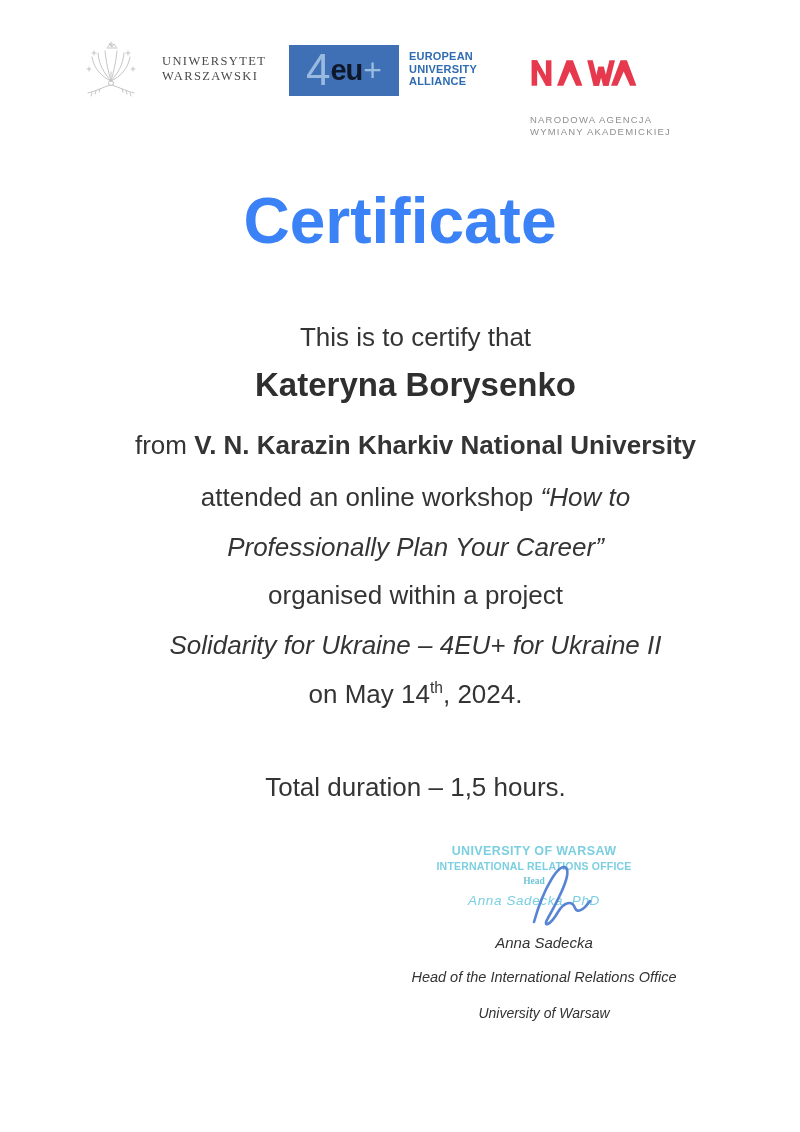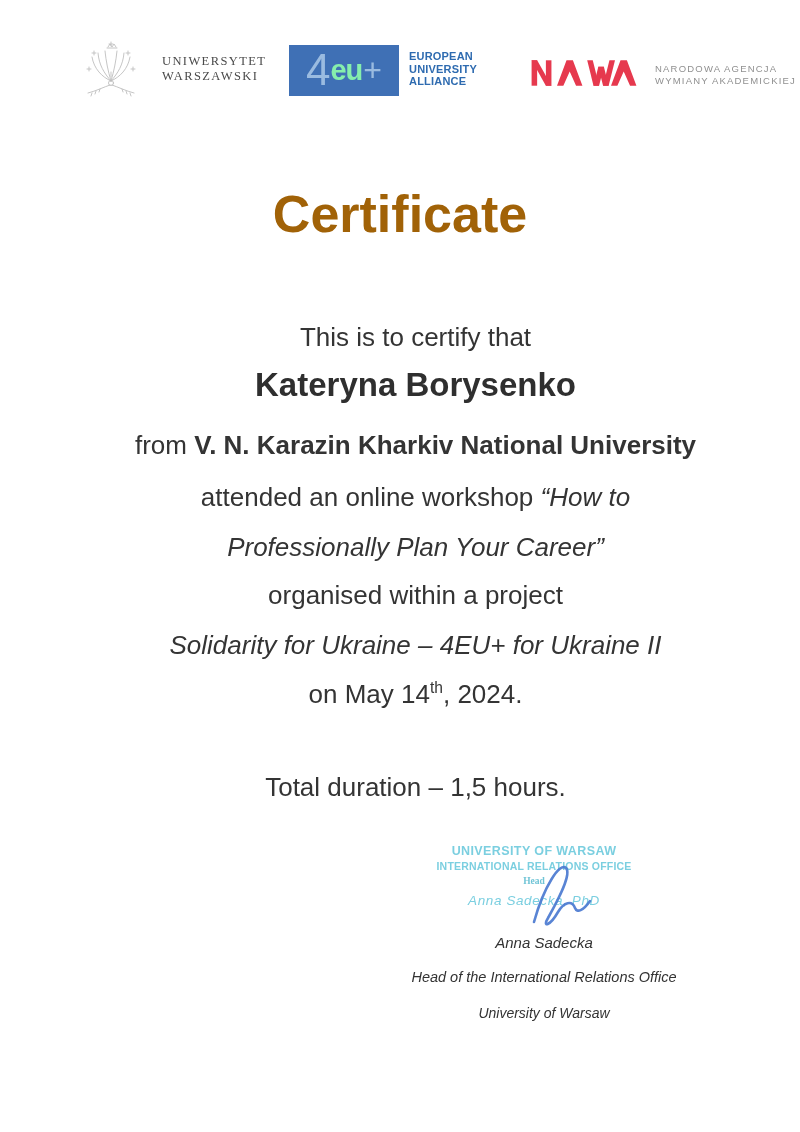--- a/index.html
+++ b/index.html
@@ -10,31 +10,31 @@
   }
 
   
   .uw-logo { position:absolute; left:84px; top:40px; display:flex; align-items:center; gap:8px; }
   .uw-crest { width:54px; height:58px; opacity:.85; }
   .uw-name { font-family:"Liberation Serif", serif; font-size:12.5px; letter-spacing:1.4px; color:#4a4a4a; line-height:15px;margin-left:16px; }
 
   .foureu { position:absolute; left:289px; top:45px; display:flex; gap:10px; }
   .foureu-box { width:110px; height:51px; background:#3f70b5; display:flex; align-items:center; justify-content:center; }
   .fe-digit { font-size:44px; font-weight:400; color:#9abbe0; line-height:44px; margin-top:-2px; }
-  .fe-eu { font-size:29px; font-weight:700; color:#86efac; letter-spacing:-1px; }
+  .fe-eu { font-size:29px; font-weight:700; color:#0f172a; letter-spacing:-1px; }
   .fe-plus { font-size:32px; font-weight:400; color:#9abbe0; margin-left:1px; }
   .foureu-caption { font-size:11px; font-weight:700; color:#2e6bb0; line-height:12.5px; letter-spacing:.2px; padding-top:5px; }
 
-  .nawa { position:absolute; left:530px; top:56px; display:flex; gap:17px; align-items:flex-start; }
+  .nawa { position:absolute; left:530px; top:56px; display:flex; gap:17px; align-items:flex-start;flex-direction:column; }
   .nawa-mark { width:108px; height:34px; }
   .nawa-caption { font-size:9.5px; color:#909090; letter-spacing:1.2px; line-height:12px; padding-top:7px; }
 
   
   .title { position:absolute; left:0; top:184px; width:100%; text-align:center;
-           font-size:52px; font-weight:700; color:#a16207; }
+           font-size:64px; font-weight:700; color:#3b82f6; }
 
   
   .bl { position:absolute; left:0; width:100%; text-align:center; font-size:26px; color:#343434;padding-left:31px; }
   .bl b { font-weight:700; }
   .bl i { font-style:italic; }
   .l-intro    { top:322px; }
   .l-name     { top:366px; font-size:33px; font-weight:700; color:#2f2f2f; }
   .l-univ     { top:430px; }
   .l-work1    { top:482px; }
   .l-work2    { top:532px; font-style:italic; }

